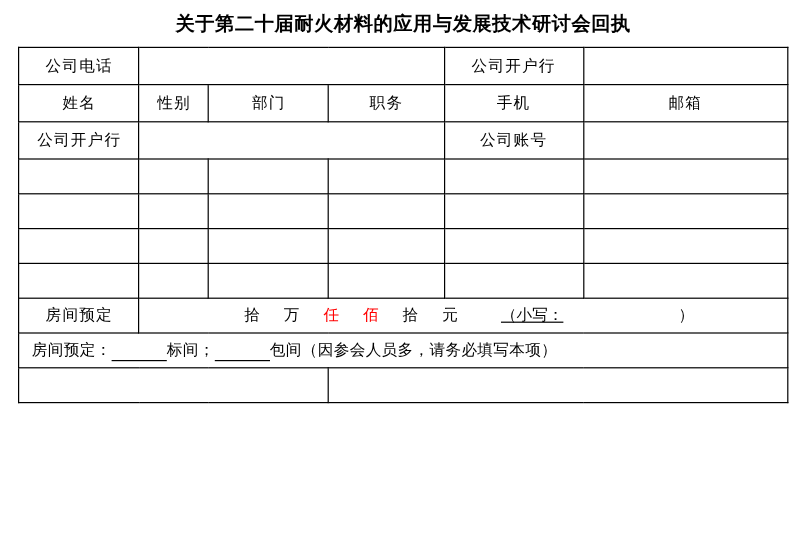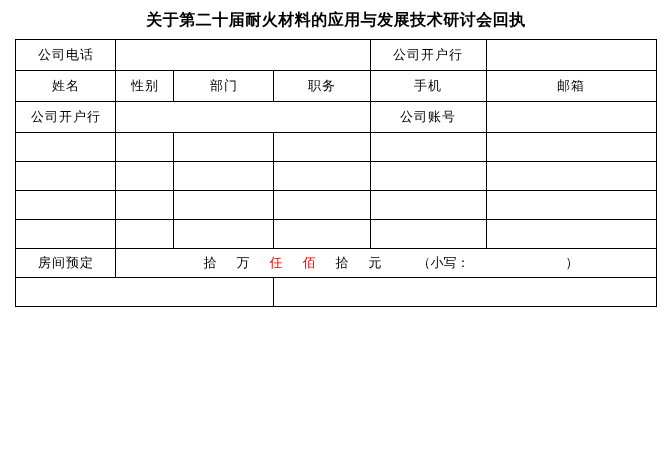--- a/index.html
+++ b/index.html
@@ -81,20 +81,21 @@
   .fee-content .amt {
     display: inline-block;
     margin: 0 10px;
   }
   .fee-content .red {
     color: #ff0000;
   }
   .fee-content .small-note {
     display: inline-block;
     margin-left: 26px;
+    text-decoration: underline;
   }
   .fee-content .paren-gap {
     display: inline-block;
     width: 96px;
   }
   .room-row td {
     height: 34px;
   }
   .room-text {
     font-size: 13px;
@@ -190,20 +191,25 @@
         <td></td>
       </tr>
 
       <tr class="fee-row">
         <td class="fee-label">房间预定</td>
         <td class="fee-content" colspan="5">
           <span class="amt">拾</span><span class="amt">万</span><span class="amt red">任</span><span class="amt red">佰</span><span class="amt">拾</span><span class="amt">元</span><span class="small-note">（小写：</span><span class="paren-gap"></span><span>）</span>
         </td>
       </tr>
 
+      <tr class="room-row">
+        <td class="room-text" colspan="6">
+          <span>房间预定：</span><span class="ul"></span><span>标间；</span><span class="ul"></span><span>包间（因参会人员多，请务必填写本项）</span>
+        </td>
+      </tr>
 
       <tr class="bottom-strip">
         <td colspan="3"></td>
         <td colspan="3"></td>
       </tr>
     </tbody>
   </table>
 
 </div>
 

